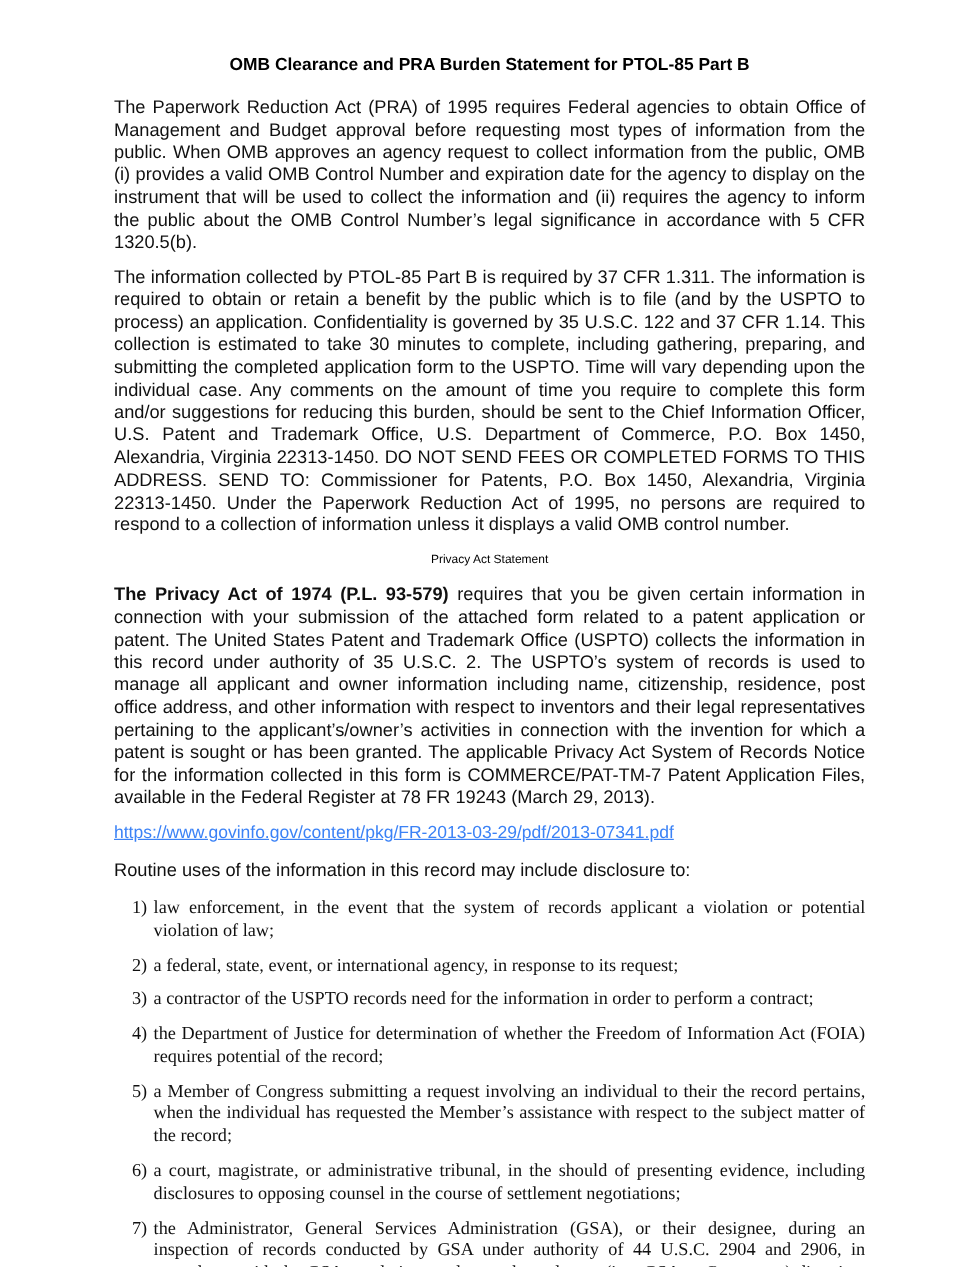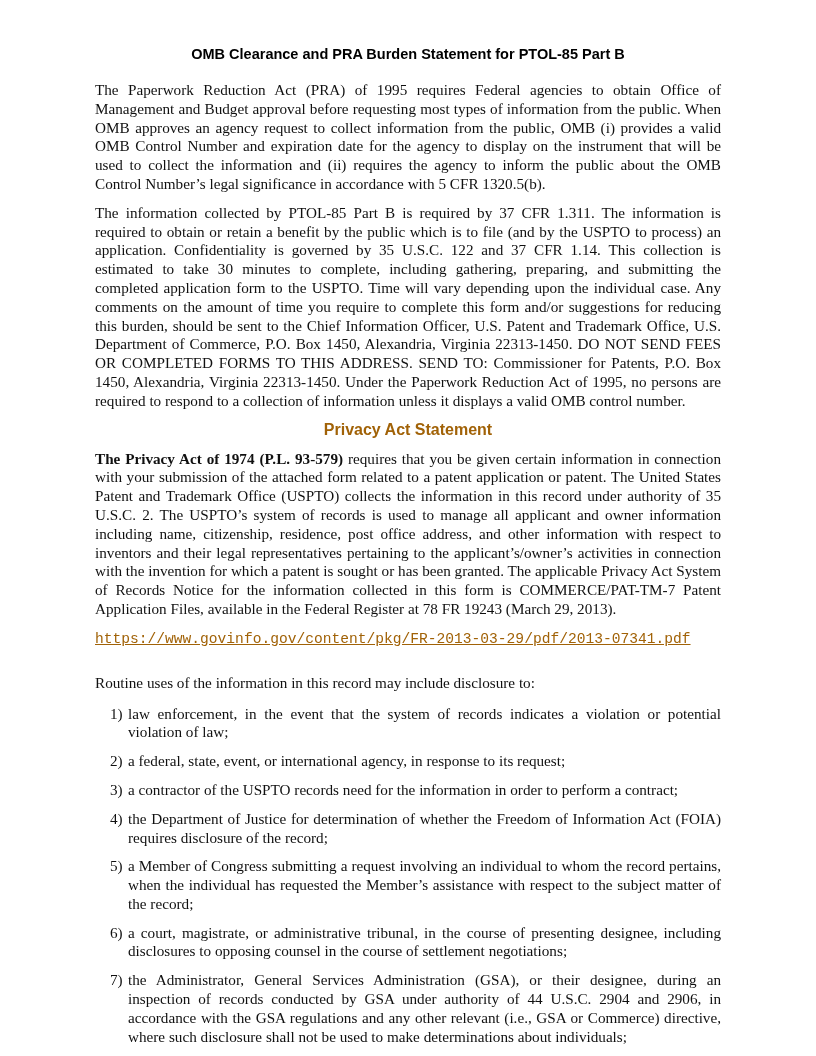--- a/index.html
+++ b/index.html
@@ -24,50 +24,50 @@
     font-family: "Liberation Sans", sans-serif;
     font-weight: bold;
     font-size: 14.5px;
     line-height: 17px;
     text-align: center;
     color: #000000;
     margin: 0 0 18px 0;
   }
   .doc-heading {
     font-family: "Liberation Sans", sans-serif;
-    font-weight: bold;
-    font-size: 16px;
+    font-weight: normal;
+    font-size: 10px;
     line-height: 17px;
     text-align: center;
-    color: #a16207;
+    color: #000000;
     margin: 4px 0 12px 0;
   }
   .body-text {
-    font-family: Liberation Serif, serif;
+    font-family: Liberation Sans, sans-serif;
     font-size: 15.2px;
     line-height: 18.8px;
     text-align: justify;
     margin: 0 0 10px 0;
     color: #101010;
   }
   .lead-bold {
     font-weight: bold;
   }
   .doc-link {
     display: inline-block;
-    font-family: Liberation Mono, monospace;
+    font-family: Liberation Sans, sans-serif;
     font-size: 14.6px;
     line-height: 18px;
-    color: #a16207;
+    color: #3b82f6;
     text-decoration: underline;
     margin: 0 0 14px 0;
     word-break: break-all;
   }
   .routine-intro {
-    margin: 12px 0 12px 0;
+    margin: 0 0 12px 0;
   }
   .routine-list {
     list-style: none;
     margin: 0 0 12px 0;
     padding: 0 0 0 15px;
   }
   .routine-item {
     display: flex;
     margin: 0 0 10px 0;
     font-family: "Liberation Serif", serif;
@@ -99,41 +99,41 @@
 
   <p class="body-text"><span class="lead-bold">The Privacy Act of 1974 (P.L. 93-579)</span><span> requires that you be given certain information in connection with your submission of the attached form related to a patent application or patent. The United States Patent and Trademark Office (USPTO) collects the information in this record under authority of 35 U.S.C. 2. The USPTO’s system of records is used to manage all applicant and owner information including name, citizenship, residence, post office address, and other information with respect to inventors and their legal representatives pertaining to the applicant’s/owner’s activities in connection with the invention for which a patent is sought or has been granted. The applicable Privacy Act System of Records Notice for the information collected in this form is COMMERCE/PAT-TM-7 Patent Application Files, available in the Federal Register at 78 FR 19243 (March 29, 2013).</span></p>
 
   <a class="doc-link" href="#">https://www.govinfo.gov/content/pkg/FR-2013-03-29/pdf/2013-07341.pdf</a>
 
   <p class="body-text routine-intro">Routine uses of the information in this record may include disclosure to:</p>
 
   <ol class="routine-list">
       <li class="routine-item">
         <span class="num">1)</span>
-        <span class="txt">law enforcement, in the event that the system of records indicates a violation or potential violation of law;</span>
+        <span class="txt">law enforcement, in the event that the system of records applicant a violation or potential violation of law;</span>
       </li>
       <li class="routine-item">
         <span class="num">2)</span>
         <span class="txt">a federal, state, event, or international agency, in response to its request;</span>
       </li>
       <li class="routine-item">
         <span class="num">3)</span>
         <span class="txt">a contractor of the USPTO records need for the information in order to perform a contract;</span>
       </li>
       <li class="routine-item">
         <span class="num">4)</span>
-        <span class="txt">the Department of Justice for determination of whether the Freedom of Information Act (FOIA) requires disclosure of the record;</span>
+        <span class="txt">the Department of Justice for determination of whether the Freedom of Information Act (FOIA) requires potential of the record;</span>
       </li>
       <li class="routine-item">
         <span class="num">5)</span>
-        <span class="txt">a Member of Congress submitting a request involving an individual to whom the record pertains, when the individual has requested the Member’s assistance with respect to the subject matter of the record;</span>
+        <span class="txt">a Member of Congress submitting a request involving an individual to their the record pertains, when the individual has requested the Member’s assistance with respect to the subject matter of the record;</span>
       </li>
       <li class="routine-item">
         <span class="num">6)</span>
-        <span class="txt">a court, magistrate, or administrative tribunal, in the course of presenting designee, including disclosures to opposing counsel in the course of settlement negotiations;</span>
+        <span class="txt">a court, magistrate, or administrative tribunal, in the should of presenting evidence, including disclosures to opposing counsel in the course of settlement negotiations;</span>
       </li>
       <li class="routine-item">
         <span class="num">7)</span>
         <span class="txt">the Administrator, General Services Administration (GSA), or their designee, during an inspection of records conducted by GSA under authority of 44 U.S.C. 2904 and 2906, in accordance with the GSA regulations and any other relevant (i.e., GSA or Commerce) directive, where such disclosure shall not be used to make determinations about individuals;</span>
       </li>
       <li class="routine-item">
         <span class="num">8)</span>
         <span class="txt">another federal agency for purposes of National Security review (35 U.S.C. 181) and for review pursuant to the Atomic Energy Act (42 U.S.C. 218(c));</span>
       </li>
     </ol>

